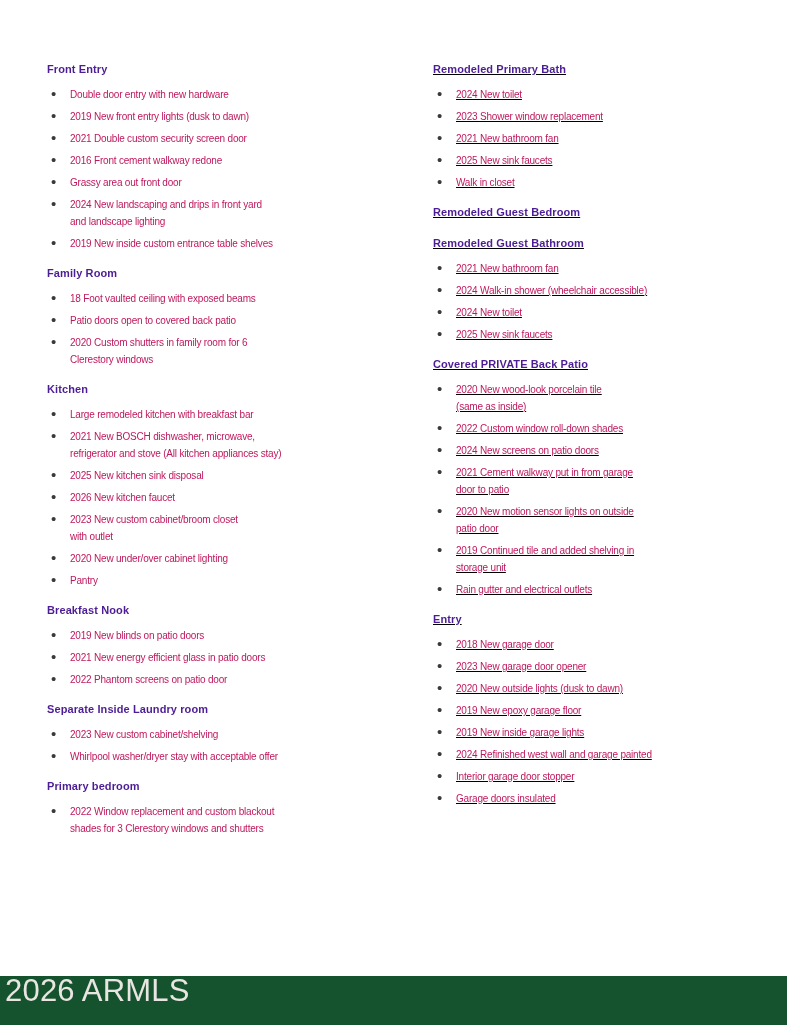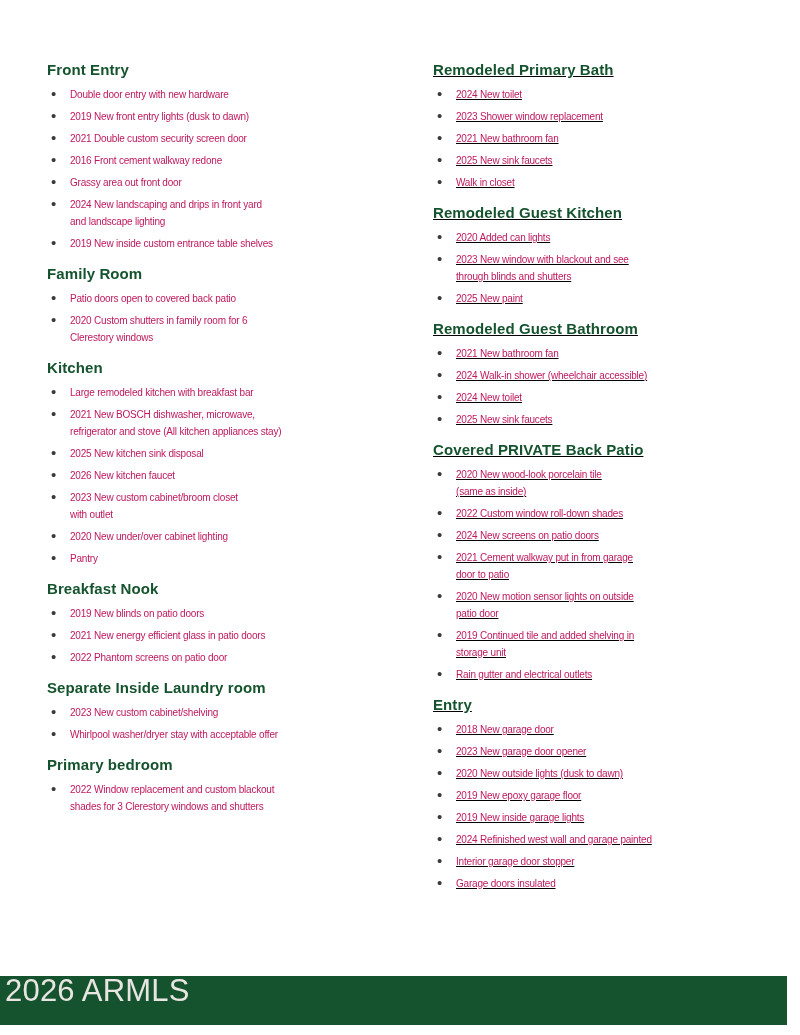--- a/index.html
+++ b/index.html
@@ -15,24 +15,24 @@
     position: absolute;
     top: 60px;
     left: 47px;
     display: flex;
     gap: 24px;
   }
   .col { width: 362px; }
   .col.right { width: 360px; text-decoration: underline; }
   h2.section-heading {
     margin: 12px 0 7px 0;
-    font-size: 15px;
+    font-size: 11px;
     line-height: 19px;
     font-weight: bold;
-    color: #14532d;
+    color: #4c1d95;
     letter-spacing: 0.1px;
   }
   section:first-child h2.section-heading { margin-top: 0; }
   ul.feature-list {
     margin: 0;
     padding: 0;
     list-style: none;
   }
   ul.feature-list li {
     position: relative;
@@ -86,20 +86,21 @@
           <li>2016 Front cement walkway redone</li>
           <li>Grassy area out front door</li>
           <li>2024 New landscaping and drips in front yard
 and landscape lighting</li>
           <li>2019 New inside custom entrance table shelves</li>
         </ul>
       </section>
       <section>
         <h2 class="section-heading">Family Room</h2>
         <ul class="feature-list">
+          <li>18 Foot vaulted ceiling with exposed beams</li>
           <li>Patio doors open to covered back patio</li>
           <li>2020 Custom shutters in family room for 6
 Clerestory windows</li>
         </ul>
       </section>
       <section>
         <h2 class="section-heading">Kitchen</h2>
         <ul class="feature-list">
           <li>Large remodeled kitchen with breakfast bar</li>
           <li>2021 New BOSCH dishwasher, microwave,
@@ -141,27 +142,21 @@
         <h2 class="section-heading">Remodeled Primary Bath</h2>
         <ul class="feature-list">
           <li>2024 New toilet</li>
           <li>2023 Shower window replacement</li>
           <li>2021 New bathroom fan</li>
           <li>2025 New sink faucets</li>
           <li>Walk in closet</li>
         </ul>
       </section>
       <section>
-        <h2 class="section-heading">Remodeled Guest Kitchen</h2>
-        <ul class="feature-list">
-          <li>2020 Added can lights</li>
-          <li>2023 New window with blackout and see
-through blinds and shutters</li>
-          <li>2025 New paint</li>
-        </ul>
+        <h2 class="section-heading">Remodeled Guest Bedroom</h2>
       </section>
       <section>
         <h2 class="section-heading">Remodeled Guest Bathroom</h2>
         <ul class="feature-list">
           <li>2021 New bathroom fan</li>
           <li>2024 Walk-in shower (wheelchair accessible)</li>
           <li>2024 New toilet</li>
           <li>2025 New sink faucets</li>
         </ul>
       </section>

